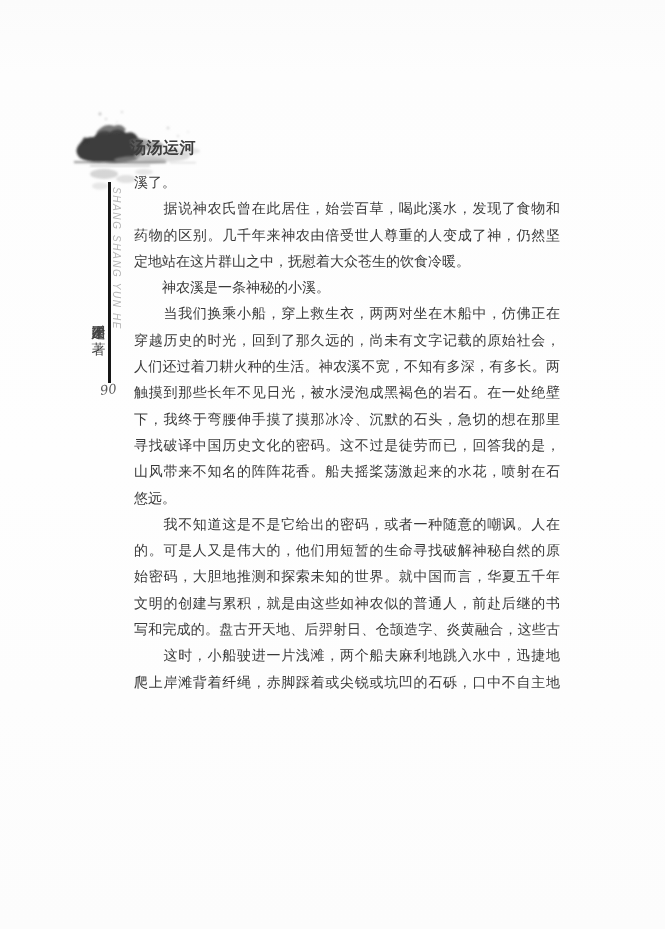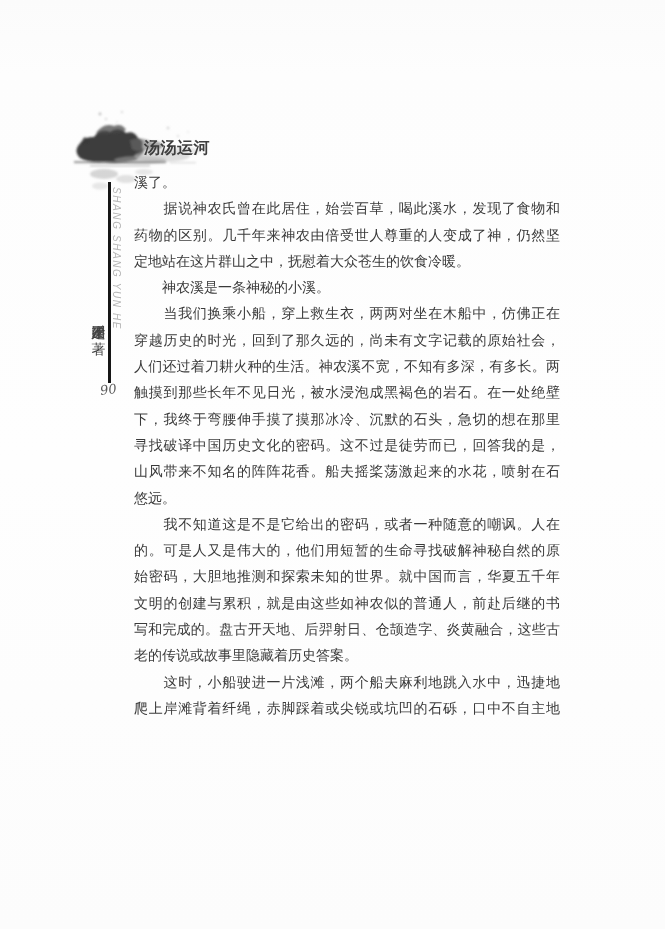--- a/index.html
+++ b/index.html
@@ -6,21 +6,21 @@
   .page{
     position:relative;
     width:665px;height:929px;
     margin:0 auto;
     background:linear-gradient(180deg,#fbfbfb 0%, #fdfdfd 8%, #fefefe 50%, #fcfcfc 100%);
     overflow:hidden;
     font-family:"Liberation Serif","DejaVu Serif",serif;
   }
   .logo{position:absolute;left:70px;top:106px;width:150px;height:88px;}
   .book-title{
-    position:absolute;left:144px;top:138px;
+    position:absolute;left:130px;top:138px;
     font-family:"Liberation Sans","DejaVu Sans",sans-serif;
     font-weight:bold;font-size:16px;letter-spacing:0.5px;color:#3d3d3d;
     white-space:nowrap;
   }
   .divider{
     position:absolute;left:108px;top:182px;width:2.5px;height:201px;
     background:#161616;
   }
   .series-vertical{
     position:absolute;left:111px;top:187px;height:150px;
@@ -124,18 +124,17 @@
       <div class="line fill">触摸到那些长年不见日光，被水浸泡成黑褐色的岩石。在一处绝壁</div>
       <div class="line fill">下，我终于弯腰伸手摸了摸那冰冷、沉默的石头，急切的想在那里</div>
       <div class="line fill">寻找破译中国历史文化的密码。这不过是徒劳而已，回答我的是，</div>
       <div class="line fill">山风带来不知名的阵阵花香。船夫摇桨荡激起来的水花，喷射在石</div>
       <div class="line">悠远。</div>
       <div class="line fill">　　我不知道这是不是它给出的密码，或者一种随意的嘲讽。人在</div>
       <div class="line fill">的。可是人又是伟大的，他们用短暂的生命寻找破解神秘自然的原</div>
       <div class="line fill">始密码，大胆地推测和探索未知的世界。就中国而言，华夏五千年</div>
       <div class="line fill">文明的创建与累积，就是由这些如神农似的普通人，前赴后继的书</div>
       <div class="line fill">写和完成的。盘古开天地、后羿射日、仓颉造字、炎黄融合，这些古</div>
-      <div class="line">老的传说或故事里隐藏着历史答案。</div>
       <div class="line fill">　　这时，小船驶进一片浅滩，两个船夫麻利地跳入水中，迅捷地</div>
       <div class="line fill">爬上岸滩背着纤绳，赤脚踩着或尖锐或坑凹的石砾，口中不自主地</div>
     </div>
 
 </div>
 
 </body></html>

